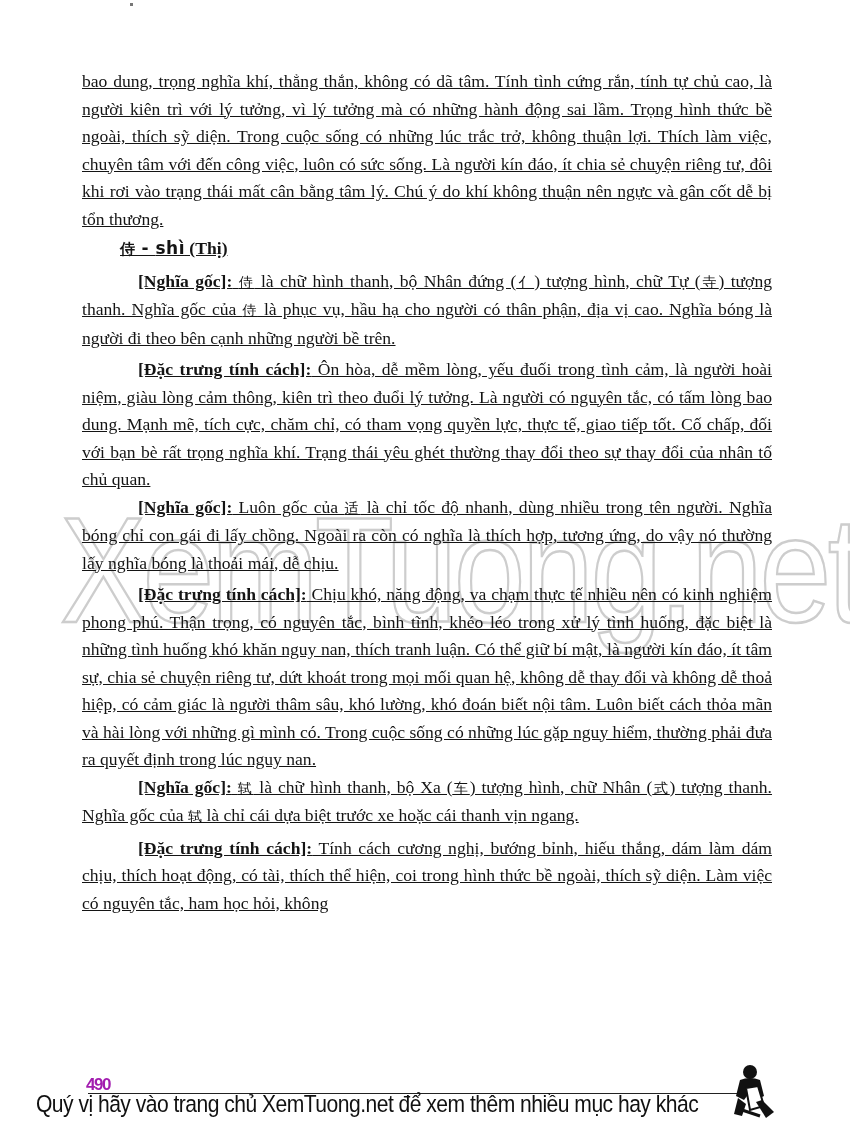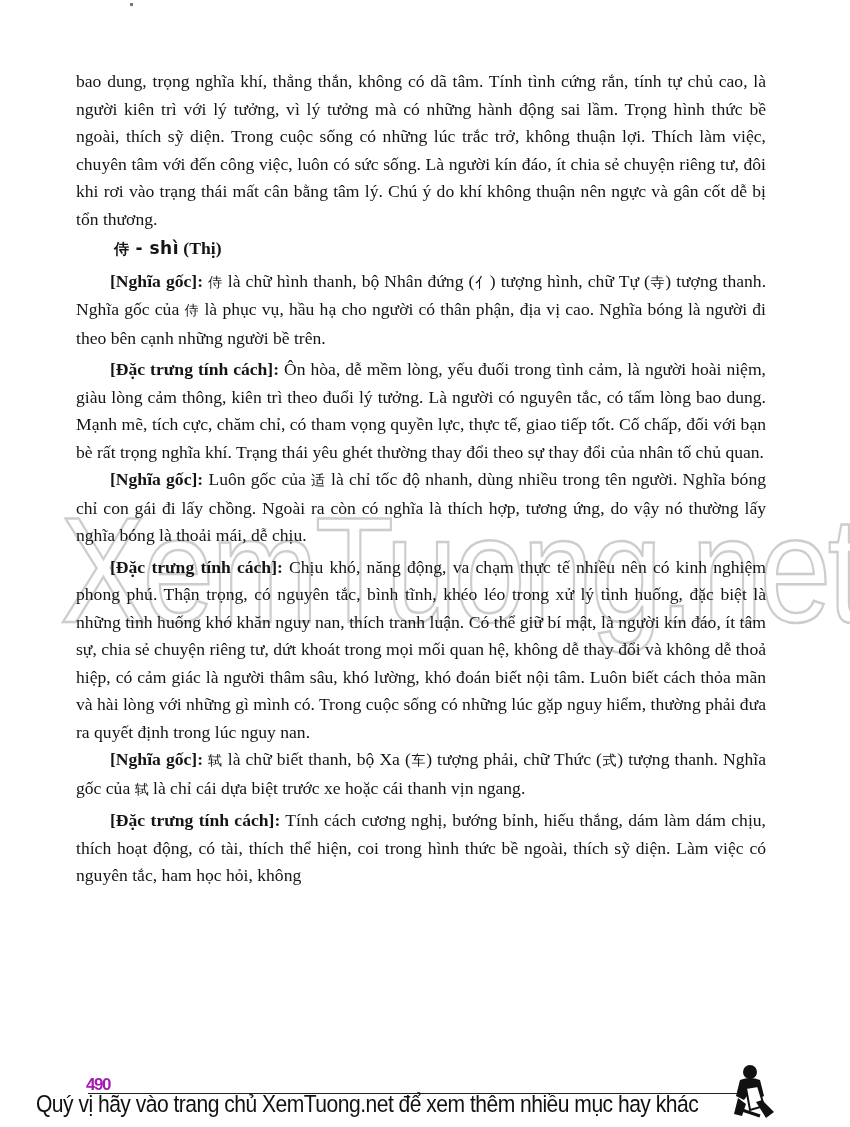--- a/index.html
+++ b/index.html
@@ -2,32 +2,32 @@
 <html><head>
   <meta charset="utf-8">
   <style>
     html, body { margin: 0; padding: 0; background: #ffffff; }
     body {
       width: 850px; height: 1127px; position: relative; overflow: hidden;
       font-family: "Liberation Serif", "DejaVu Serif", serif;
       color: #141414;
     }
     .page-text {
-      position: absolute; left: 76px; top: 68px; width: 690px;
-      font-size: 17.6px; line-height: 27.5px; text-align: justify;
+      position: absolute; left: 82px; top: 68px; width: 690px;
+      font-size: 17.6px; line-height: 27.5px; text-align: justify; text-decoration: underline;
     }
     .para { margin: 0; text-indent: 34px; }
     .para.noindent { text-indent: 0; }
     .heading {
       margin: 4px; padding-left: 34px; font-weight: bold;
     }
     .hz { font-family: "DejaVu Sans", sans-serif; font-weight: bold; font-size: 15px; }
     .hz-inline { font-family: "DejaVu Sans", sans-serif; font-size: 14px; }
     .pinyin { font-family: "DejaVu Sans", sans-serif; font-weight: bold; font-size: 17px; letter-spacing: 0.5px; }
-    .label { font-weight: bold; }
+    .label { font-weight: bold; margin-left: 22px; }
     .sp-h1 { margin-top: 2px; }
     .sp-p { margin-top: 4px; }
     .watermark {
       position: absolute; left: 60px; top: 500px; width: 730px; height: 140px;
       font-family: "Liberation Sans", sans-serif; font-size: 150px; font-weight: normal;
       line-height: 140px; color: transparent;
       -webkit-text-stroke: 2.5px #c8c8c8;
       letter-spacing: -4px; white-space: nowrap; pointer-events: none;
       opacity: 0.9; transform: scaleX(0.86); transform-origin: left center;
     }
@@ -61,21 +61,21 @@
 
 <div class="page-text">
   <p class="para noindent">bao dung, trọng nghĩa khí, thẳng thắn, không có dã tâm. Tính tình cứng rắn, tính tự chủ cao, là người kiên trì với lý tưởng, vì lý tưởng mà có những hành động sai lầm. Trọng hình thức bề ngoài, thích sỹ diện. Trong cuộc sống có những lúc trắc trở, không thuận lợi. Thích làm việc, chuyên tâm với đến công việc, luôn có sức sống. Là người kín đáo, ít chia sẻ chuyện riêng tư, đôi khi rơi vào trạng thái mất cân bằng tâm lý. Chú ý do khí không thuận nên ngực và gân cốt dễ bị tổn thương.</p>
 
   <div id="entries">
       <p class="heading sp-h1"><span class="hz">侍</span><span class="pinyin"> - </span><span class="pinyin">shì</span><span> (Thị)</span></p>
       <p class="para"><span class="label">[Nghĩa gốc]:</span><span> </span><span class="hz-inline">侍</span><span> là chữ hình thanh, bộ Nhân đứng (</span><span class="hz-inline">亻</span><span>) tượng hình, chữ Tự (</span><span class="hz-inline">寺</span><span>) tượng thanh. Nghĩa gốc của </span><span class="hz-inline">侍</span><span> là phục vụ, hầu hạ cho người có thân phận, địa vị cao. Nghĩa bóng là người đi theo bên cạnh những người bề trên.</span></p>
       <p class="para sp-p"><span class="label">[Đặc trưng tính cách]:</span><span> Ôn hòa, dễ mềm lòng, yếu đuối trong tình cảm, là người hoài niệm, giàu lòng cảm thông, kiên trì theo đuổi lý tưởng. Là người có nguyên tắc, có tấm lòng bao dung. Mạnh mẽ, tích cực, chăm chỉ, có tham vọng quyền lực, thực tế, giao tiếp tốt. Cố chấp, đối với bạn bè rất trọng nghĩa khí. Trạng thái yêu ghét thường thay đổi theo sự thay đổi của nhân tố chủ quan.</span></p>
       <p class="para"><span class="label">[Nghĩa gốc]:</span><span> Luôn gốc của </span><span class="hz-inline">适</span><span> là chỉ tốc độ nhanh, dùng nhiều trong tên người. Nghĩa bóng chỉ con gái đi lấy chồng. Ngoài ra còn có nghĩa là thích hợp, tương ứng, do vậy nó thường lấy nghĩa bóng là thoải mái, dễ chịu.</span></p>
       <p class="para sp-p"><span class="label">[Đặc trưng tính cách]:</span><span> Chịu khó, năng động, va chạm thực tế nhiều nên có kinh nghiệm phong phú. Thận trọng, có nguyên tắc, bình tĩnh, khéo léo trong xử lý tình huống, đặc biệt là những tình huống khó khăn nguy nan, thích tranh luận. Có thể giữ bí mật, là người kín đáo, ít tâm sự, chia sẻ chuyện riêng tư, dứt khoát trong mọi mối quan hệ, không dễ thay đổi và không dễ thoả hiệp, có cảm giác là người thâm sâu, khó lường, khó đoán biết nội tâm. Luôn biết cách thỏa mãn và hài lòng với những gì mình có. Trong cuộc sống có những lúc gặp nguy hiểm, thường phải đưa ra quyết định trong lúc nguy nan.</span></p>
-      <p class="para"><span class="label">[Nghĩa gốc]:</span><span> </span><span class="hz-inline">轼</span><span> là chữ biết thanh, bộ Xa (</span><span class="hz-inline">车</span><span>) tượng phải, chữ Thức (</span><span class="hz-inline">式</span><span>) tượng thanh. Nghĩa gốc của </span><span class="hz-inline">轼</span><span> là chỉ cái dựa biệt trước xe hoặc cái thanh vịn ngang.</span></p>
+      <p class="para"><span class="label">[Nghĩa gốc]:</span><span> </span><span class="hz-inline">轼</span><span> là chữ hình thanh, bộ Xa (</span><span class="hz-inline">车</span><span>) tượng hình, chữ Nhân (</span><span class="hz-inline">式</span><span>) tượng thanh. Nghĩa gốc của </span><span class="hz-inline">轼</span><span> là chỉ cái dựa biệt trước xe hoặc cái thanh vịn ngang.</span></p>
       <p class="para sp-p"><span class="label">[Đặc trưng tính cách]:</span><span> Tính cách cương nghị, bướng bỉnh, hiếu thắng, dám làm dám chịu, thích hoạt động, có tài, thích thể hiện, coi trong hình thức bề ngoài, thích sỹ diện. Làm việc có nguyên tắc, ham học hỏi, không</span></p>
     </div>
 </div>
 
 <div class="page-number">490</div>
 <div class="footer-rule"></div>
 <div class="promo">Quý vị hãy vào trang chủ XemTuong.net để xem thêm nhiều mục hay khác</div>
 
 <svg class="mascot" viewBox="0 0 60 62">
   <circle cx="30" cy="10" r="7" fill="#111"></circle>

